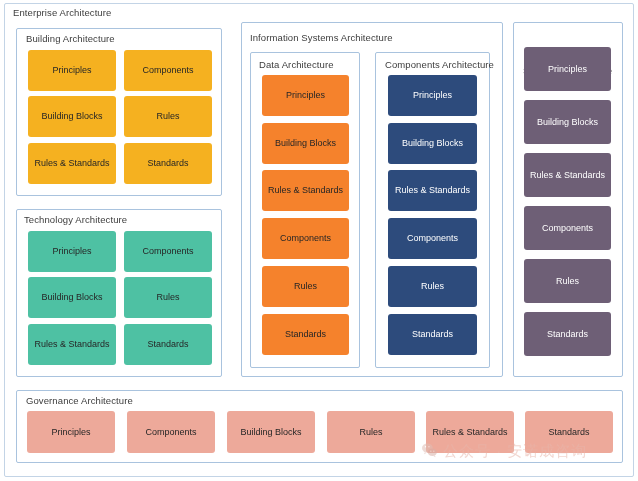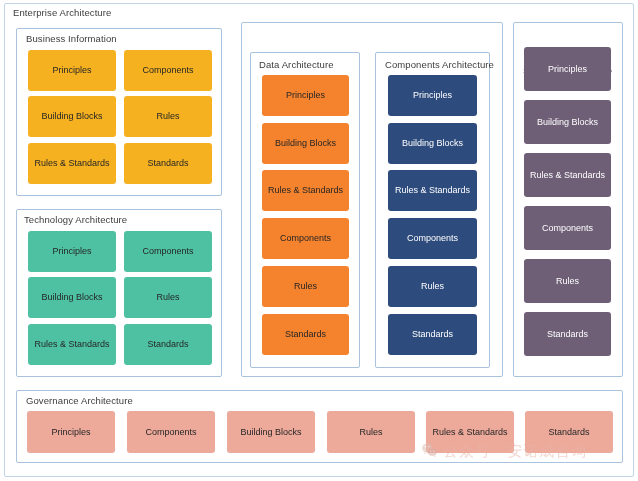--- a/index.html
+++ b/index.html
@@ -90,40 +90,41 @@
 </style>
 </head>
 <body>
 
 <div id="canvas">
 
   <div class="panel" id="ea-frame"></div>
   <div class="panel-title" id="ea-title">Enterprise Architecture</div>
 
   <div class="panel" style="left:16px; top:28px; width:206px; height:168px;"></div>
-  <div class="panel-title" style="left:26px; top:33px;">Business Information</div>
+  <div class="panel-title" style="left:26px; top:33px;">Building Architecture</div>
 
   <div class="block dark-text" style="left:28px; top:50px; width:88px; height:41px; background:#f5b120;">Principles</div>
   <div class="block dark-text" style="left:124px; top:50px; width:88px; height:41px; background:#f5b120;">Components</div>
   <div class="block dark-text" style="left:28px; top:96px; width:88px; height:41px; background:#f5b120;">Building Blocks</div>
   <div class="block dark-text" style="left:124px; top:96px; width:88px; height:41px; background:#f5b120;">Rules</div>
   <div class="block dark-text" style="left:28px; top:143px; width:88px; height:41px; background:#f5b120;">Rules &amp; Standards</div>
   <div class="block dark-text" style="left:124px; top:143px; width:88px; height:41px; background:#f5b120;">Standards</div>
 
   <div class="panel" style="left:16px; top:209px; width:206px; height:168px;"></div>
   <div class="panel-title" style="left:24px; top:214px;text-align:right;">Technology Architecture</div>
 
   <div class="block dark-text" style="left:28px; top:231px; width:88px; height:41px; background:#4ec1a3;">Principles</div>
   <div class="block dark-text" style="left:124px; top:231px; width:88px; height:41px; background:#4ec1a3;">Components</div>
   <div class="block dark-text" style="left:28px; top:277px; width:88px; height:41px; background:#4ec1a3;">Building Blocks</div>
   <div class="block dark-text" style="left:124px; top:277px; width:88px; height:41px; background:#4ec1a3;">Rules</div>
   <div class="block dark-text" style="left:28px; top:324px; width:88px; height:41px; background:#4ec1a3;">Rules &amp; Standards</div>
   <div class="block dark-text" style="left:124px; top:324px; width:88px; height:41px; background:#4ec1a3;">Standards</div>
 
   <div class="panel" style="left:241px; top:22px; width:262px; height:355px;"></div>
+  <div class="panel-title" style="left:250px; top:32px;">Information Systems Architecture</div>
 
   <div class="panel" style="left:250px; top:52px; width:110px; height:316px;"></div>
   <div class="panel-title" style="left:259px; top:59px;">Data Architecture</div>
 
   <div class="block dark-text" style="left:262px; top:75px; width:87px; height:41px; background:#f5822c;">Principles</div>
   <div class="block dark-text" style="left:262px; top:123px; width:87px; height:41px; background:#f5822c;">Building Blocks</div>
   <div class="block dark-text" style="left:262px; top:170px; width:87px; height:41px; background:#f5822c;">Rules &amp; Standards</div>
   <div class="block dark-text" style="left:262px; top:218px; width:87px; height:41px; background:#f5822c;">Components</div>
   <div class="block dark-text" style="left:262px; top:266px; width:87px; height:41px; background:#f5822c;">Rules</div>
   <div class="block dark-text" style="left:262px; top:314px; width:87px; height:41px; background:#f5822c;">Standards</div>

